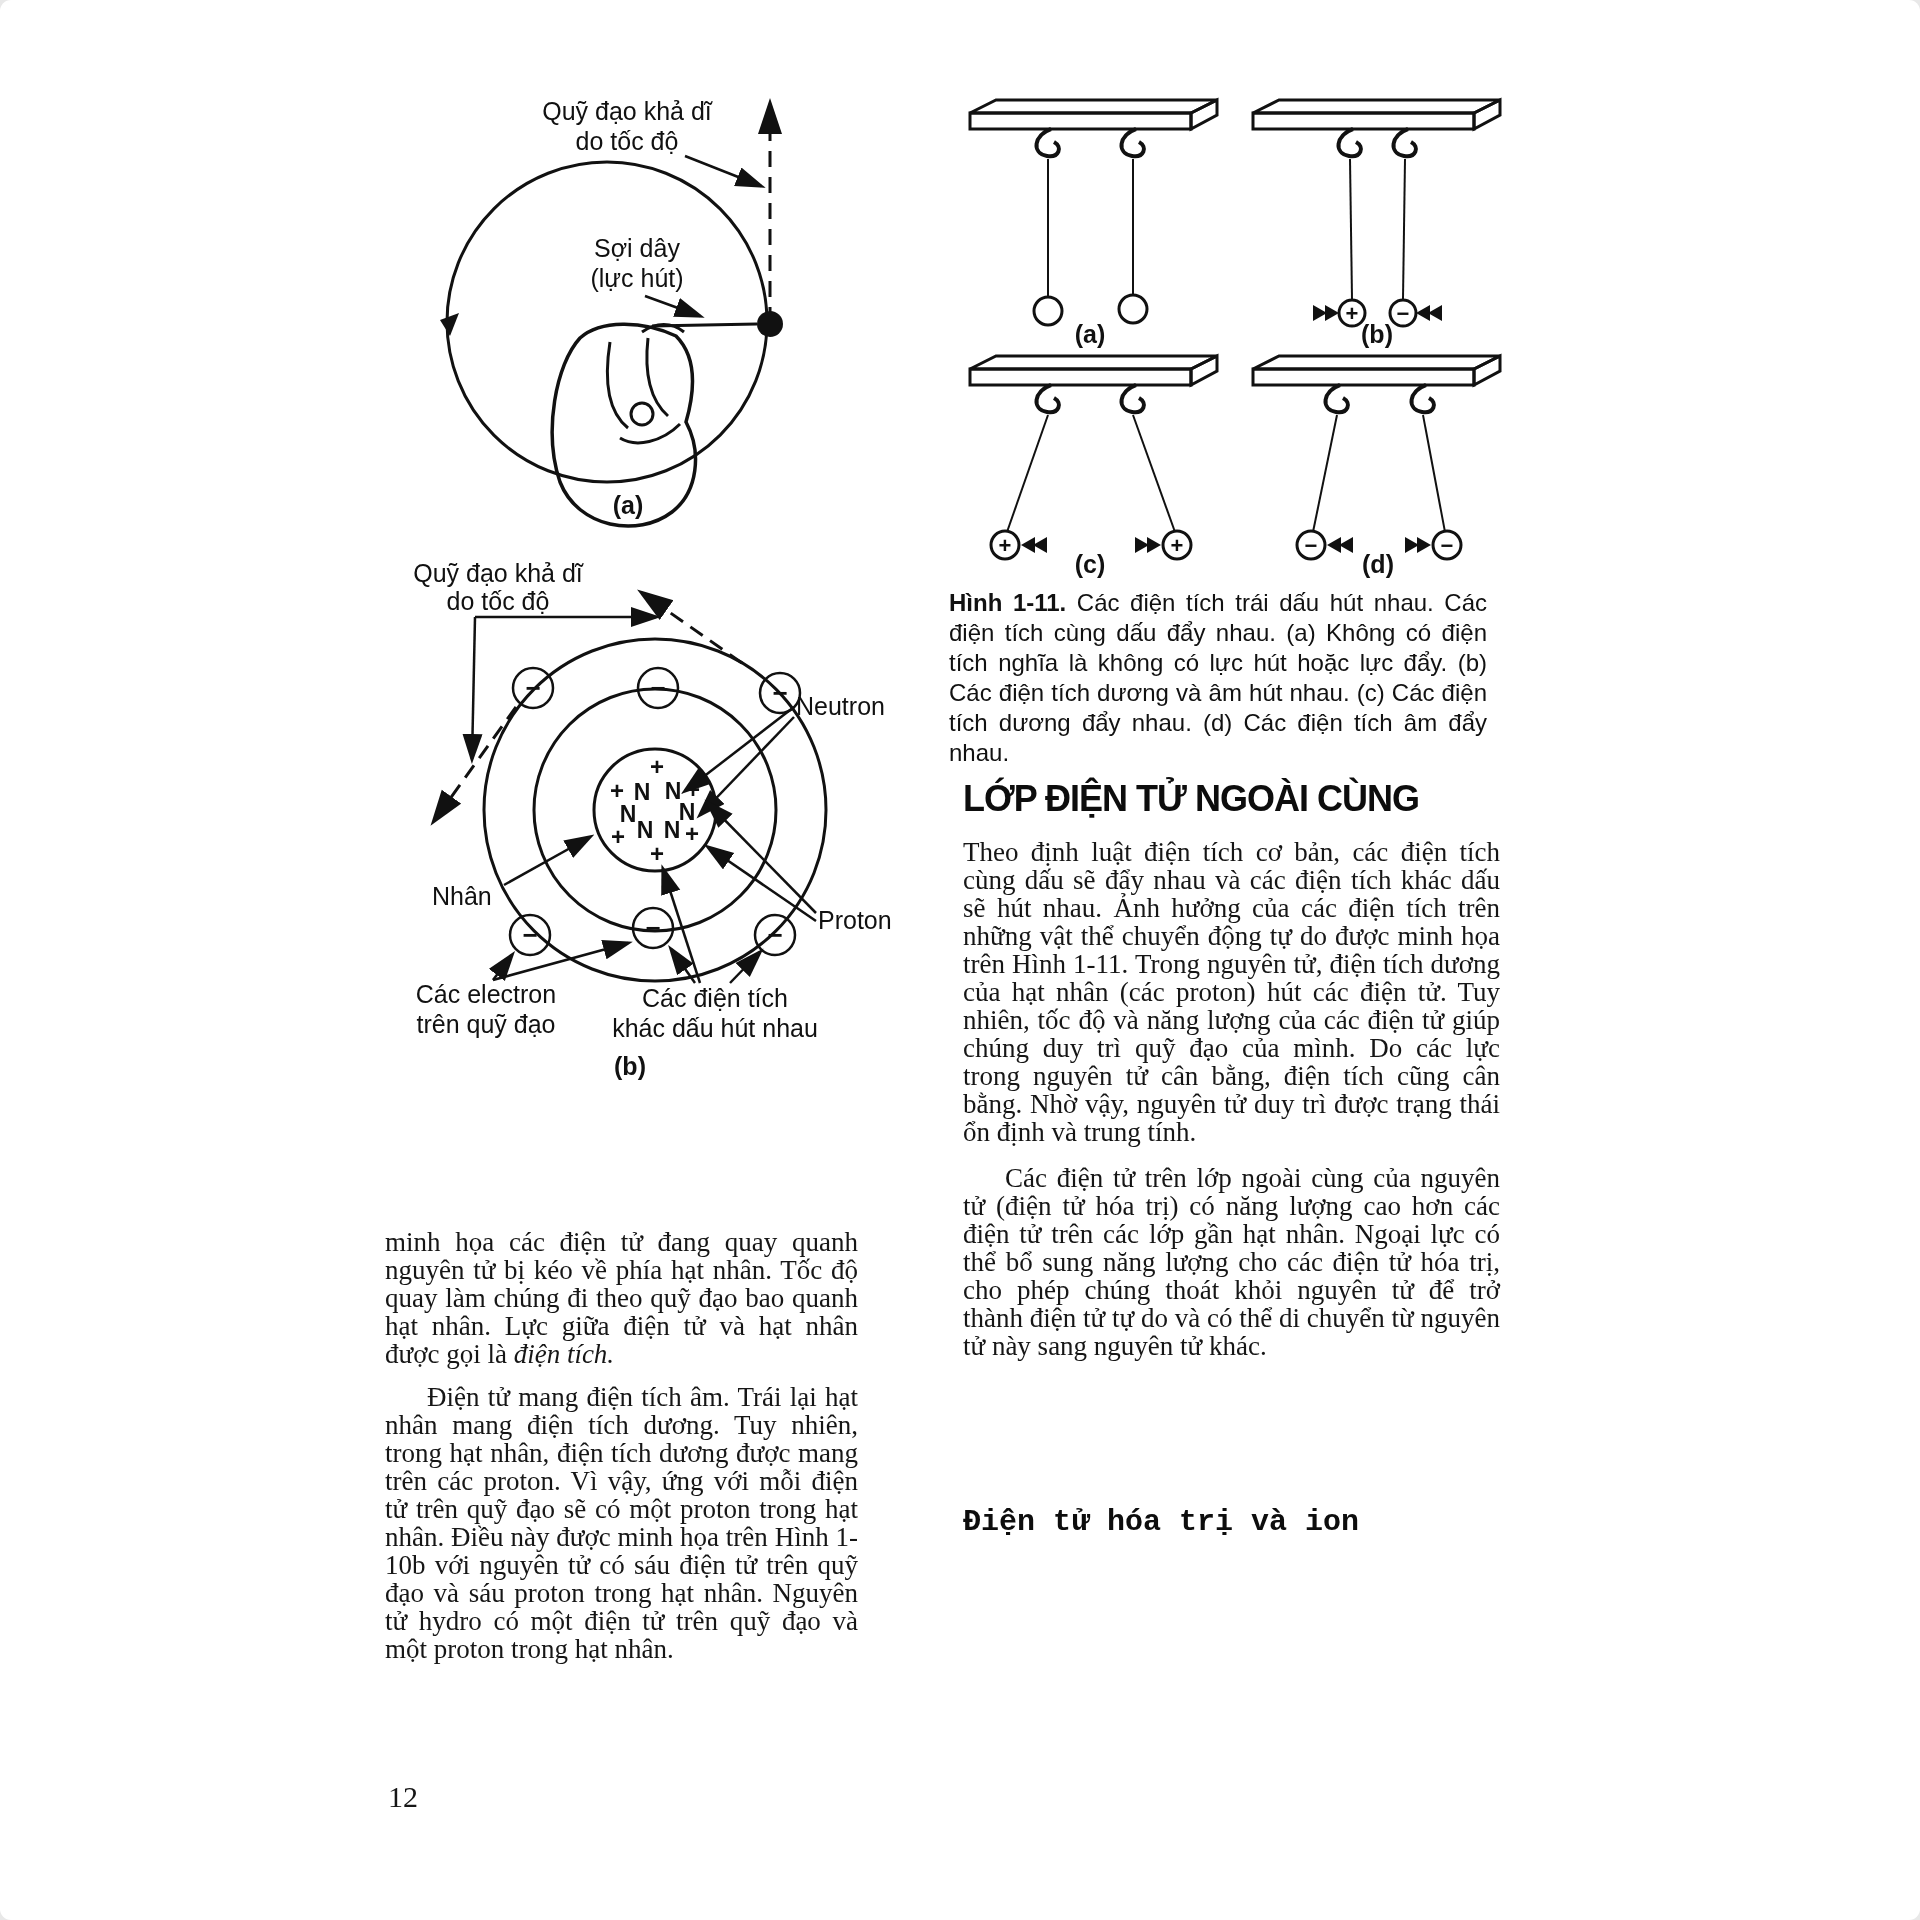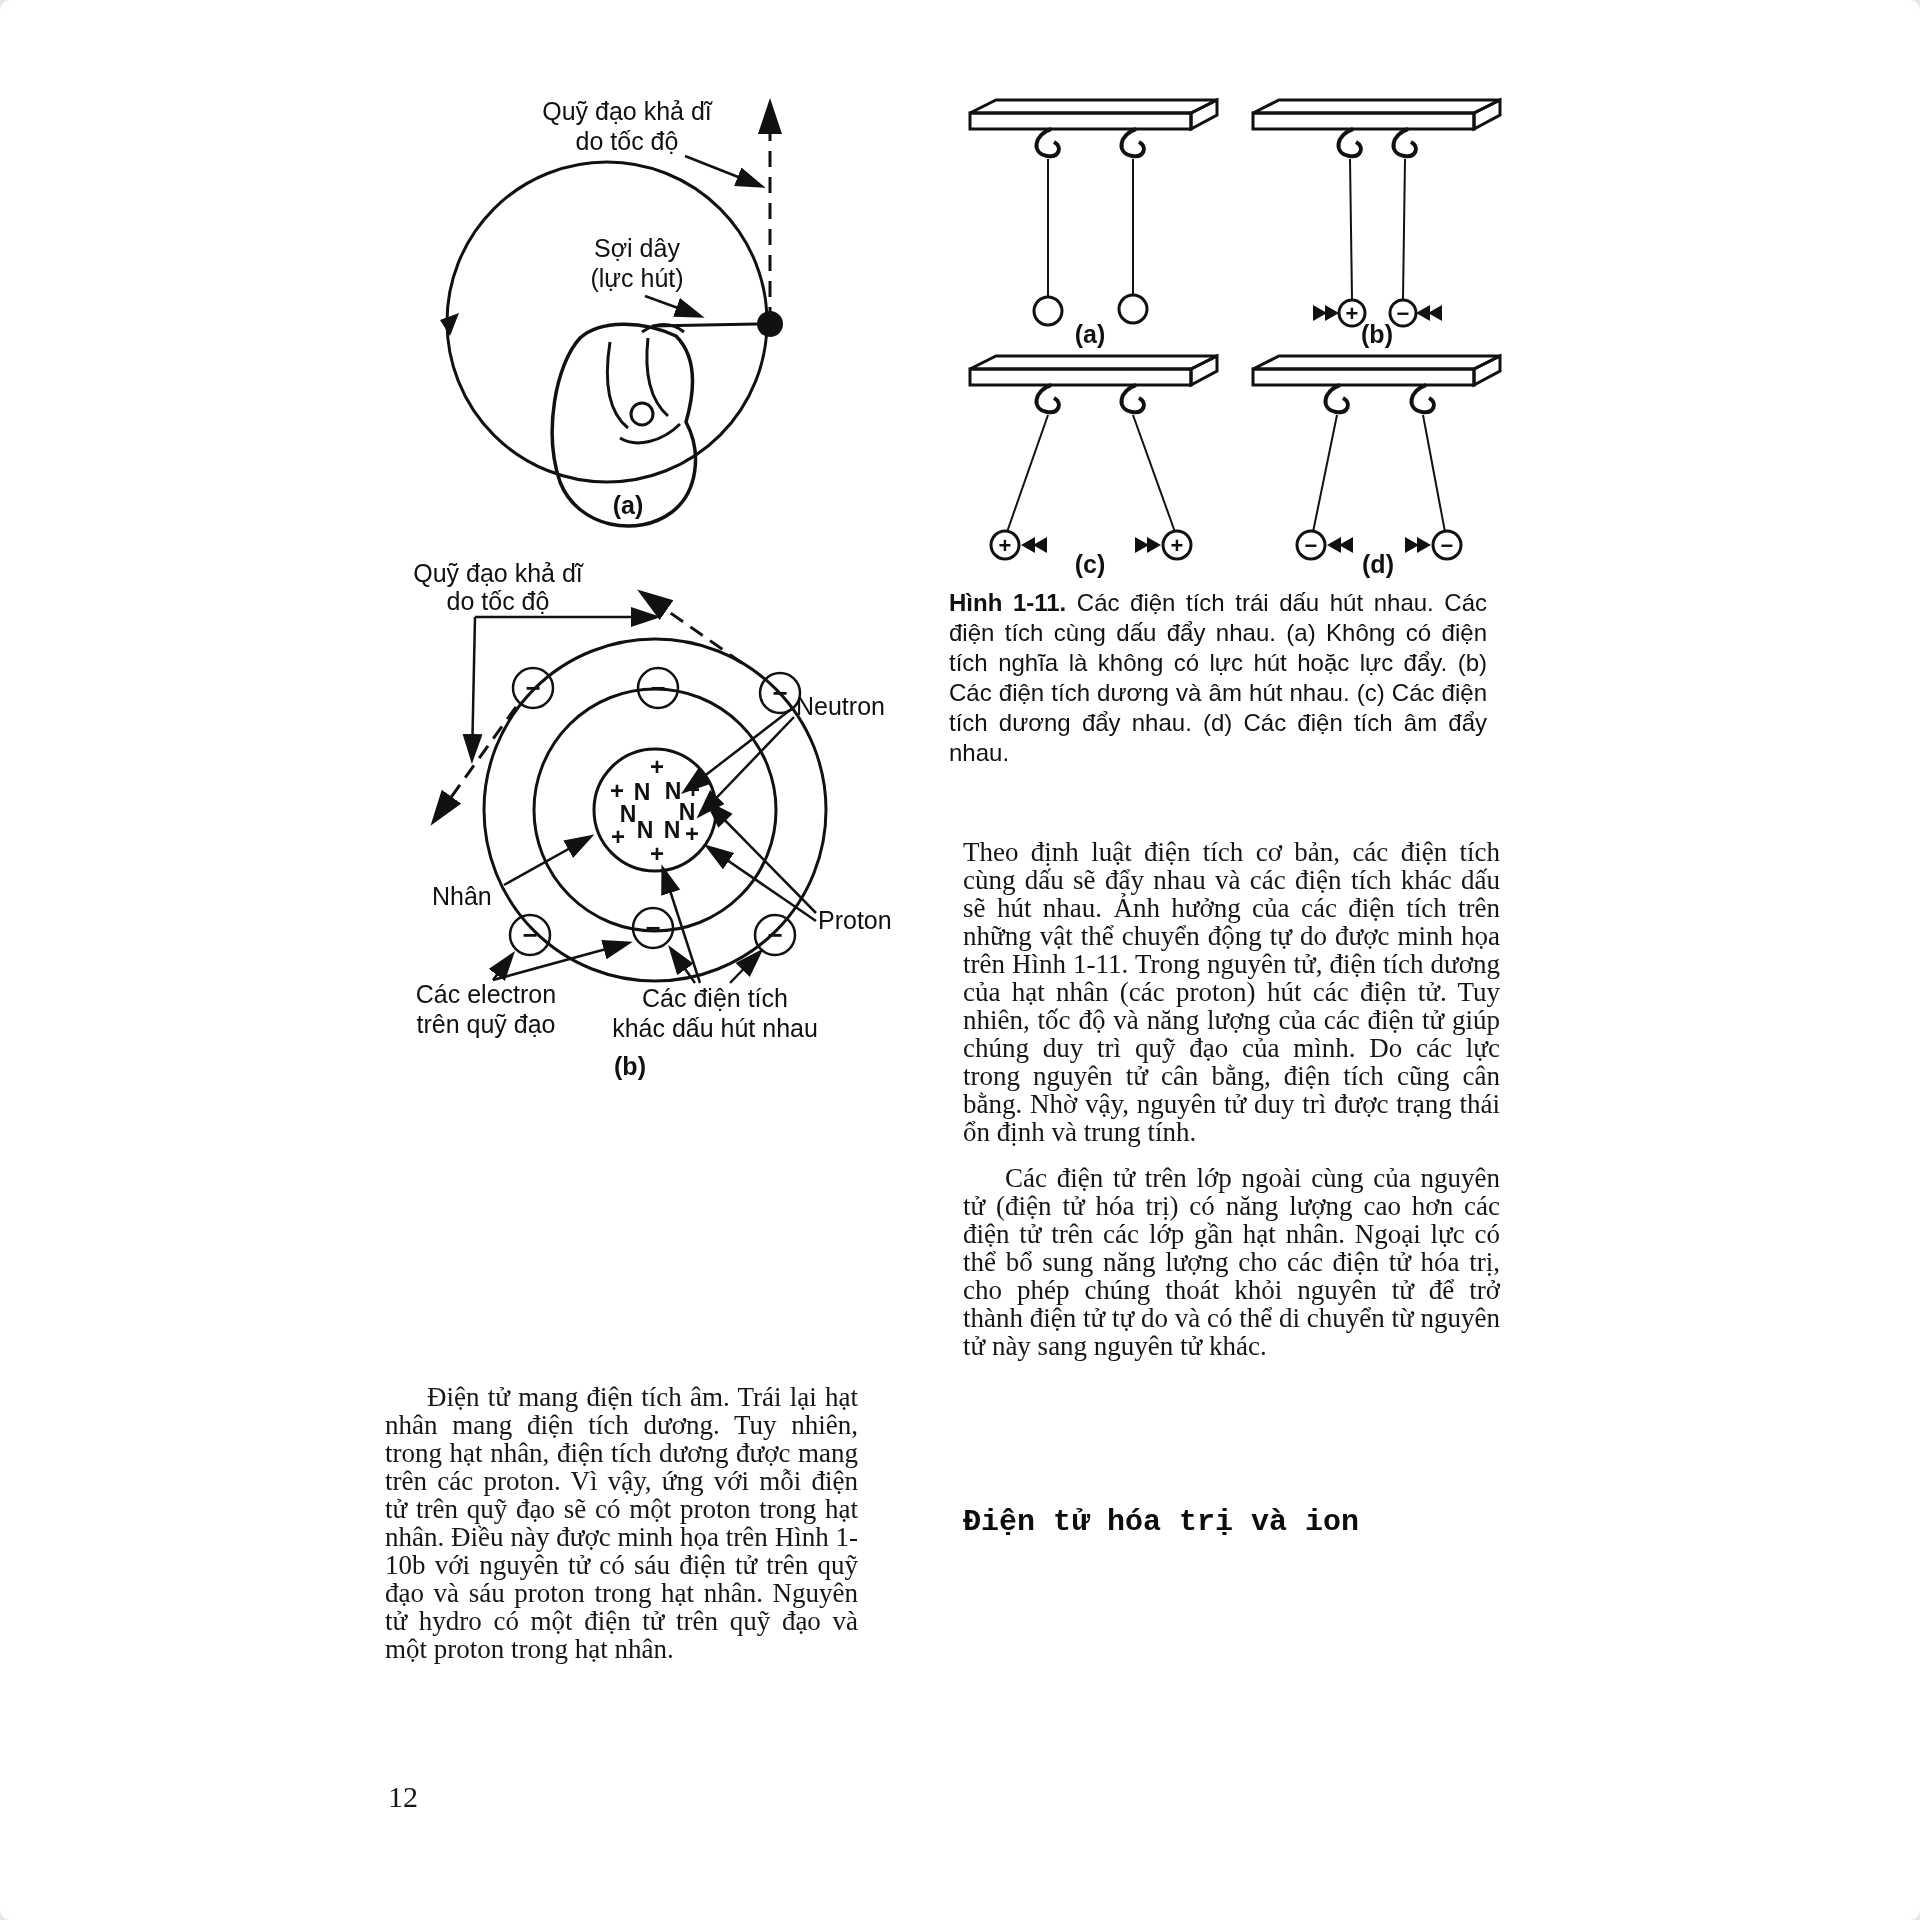--- a/index.html
+++ b/index.html
@@ -129,20 +129,21 @@
     <line class="ln" x1="103" y1="425" x2="238" y2="388" stroke-width="2.5" marker-end="url(#ar2)"></line>
     <text class="dlabel" x="325" y="452" text-anchor="middle">Các điện tích</text>
     <text class="dlabel" x="325" y="482" text-anchor="middle">khác dấu hút nhau</text>
     <line class="ln" x1="310" y1="428" x2="273" y2="314" stroke-width="2.5" marker-end="url(#ar2)"></line>
     <line class="ln" x1="305" y1="428" x2="281" y2="394" stroke-width="2.5" marker-end="url(#ar2)"></line>
     <line class="ln" x1="340" y1="428" x2="370" y2="397" stroke-width="2.5" marker-end="url(#ar2)"></line>
     <text class="tag" x="240" y="520" text-anchor="middle">(b)</text>
   </svg>
 
 
+  <div class="abs body-text" style="left:385px;top:1228px;width:473px"><span>minh họa các điện tử đang quay quanh nguyên tử bị kéo về phía hạt nhân. Tốc độ quay làm chúng đi theo quỹ đạo bao quanh hạt nhân. Lực giữa điện tử và hạt nhân được gọi là </span><span class="it">điện tích.</span></div>
   <div class="abs body-text indent" style="left:385px;top:1383px;width:473px">Điện tử mang điện tích âm. Trái lại hạt nhân mang điện tích dương. Tuy nhiên, trong hạt nhân, điện tích dương được mang trên các proton. Vì vậy, ứng với mỗi điện tử trên quỹ đạo sẽ có một proton trong hạt nhân. Điều này được minh họa trên Hình 1-10b với nguyên tử có sáu điện tử trên quỹ đạo và sáu proton trong hạt nhân. Nguyên tử hydro có một điện tử trên quỹ đạo và một proton trong hạt nhân.</div>
 
   <svg class="abs" style="left:955px;top:85px" width="560" height="505" viewBox="0 0 560 505">
 
     <g>
       <polygon class="ln" stroke-width="3" fill="#fff" points="15,28 41,15 262,15 236,28"></polygon>
       <rect class="ln" stroke-width="3" fill="#fff" x="15" y="28" width="221" height="16"></rect>
       <polygon class="ln" stroke-width="3" fill="#fff" points="236,28 262,15 262,30 236,44"></polygon>
       <path class="ln" stroke-width="4" d="M96,44 C79,50 76,68 92,71 C104,73 108,62 99,57"></path>
       <path class="ln" stroke-width="4" d="M181,44 C164,50 161,68 177,71 C189,73 193,62 184,57"></path>
@@ -212,19 +213,20 @@
         <polygon points="384,460 398,452 398,468" fill="#111"></polygon>
         <polygon points="476,460 462,452 462,468" fill="#111"></polygon>
         <polygon points="464,460 450,452 450,468" fill="#111"></polygon>
       </g>
       <text class="tag" x="423" y="488" text-anchor="middle">(d)</text>
     </g>
   </svg>
 
   <div class="abs caption cap-justify" style="left:949px;top:588px;width:538px"><b>Hình 1-11.</b><span> Các điện tích trái dấu hút nhau. Các điện tích cùng dấu đẩy nhau. (a) Không có điện tích nghĩa là không có lực hút hoặc lực đẩy. (b) Các điện tích dương và âm hút nhau. (c) Các điện tích dương đẩy nhau. (d) Các điện tích âm đẩy nhau.</span></div>
 
+  <div class="abs h1" style="left:963px;top:778px">LỚP ĐIỆN TỬ NGOÀI CÙNG</div>
   <div class="abs body-text" style="left:963px;top:838px;width:537px">Theo định luật điện tích cơ bản, các điện tích cùng dấu sẽ đẩy nhau và các điện tích khác dấu sẽ hút nhau. Ảnh hưởng của các điện tích trên những vật thể chuyển động tự do được minh họa trên Hình 1-11. Trong nguyên tử, điện tích dương của hạt nhân (các proton) hút các điện tử. Tuy nhiên, tốc độ và năng lượng của các điện tử giúp chúng duy trì quỹ đạo của mình. Do các lực trong nguyên tử cân bằng, điện tích cũng cân bằng. Nhờ vậy, nguyên tử duy trì được trạng thái ổn định và trung tính.</div>
   <div class="abs body-text indent" style="left:963px;top:1164px;width:537px">Các điện tử trên lớp ngoài cùng của nguyên tử (điện tử hóa trị) có năng lượng cao hơn các điện tử trên các lớp gần hạt nhân. Ngoại lực có thể bổ sung năng lượng cho các điện tử hóa trị, cho phép chúng thoát khỏi nguyên tử để trở thành điện tử tự do và có thể di chuyển từ nguyên tử này sang nguyên tử khác.</div>
   <div class="abs h2" style="left:963px;top:1505px">Điện tử hóa trị và ion</div>
 
   <div class="abs pagenum" style="left:388px;top:1780px">12</div>
 
 </div>
 
 </body></html>

